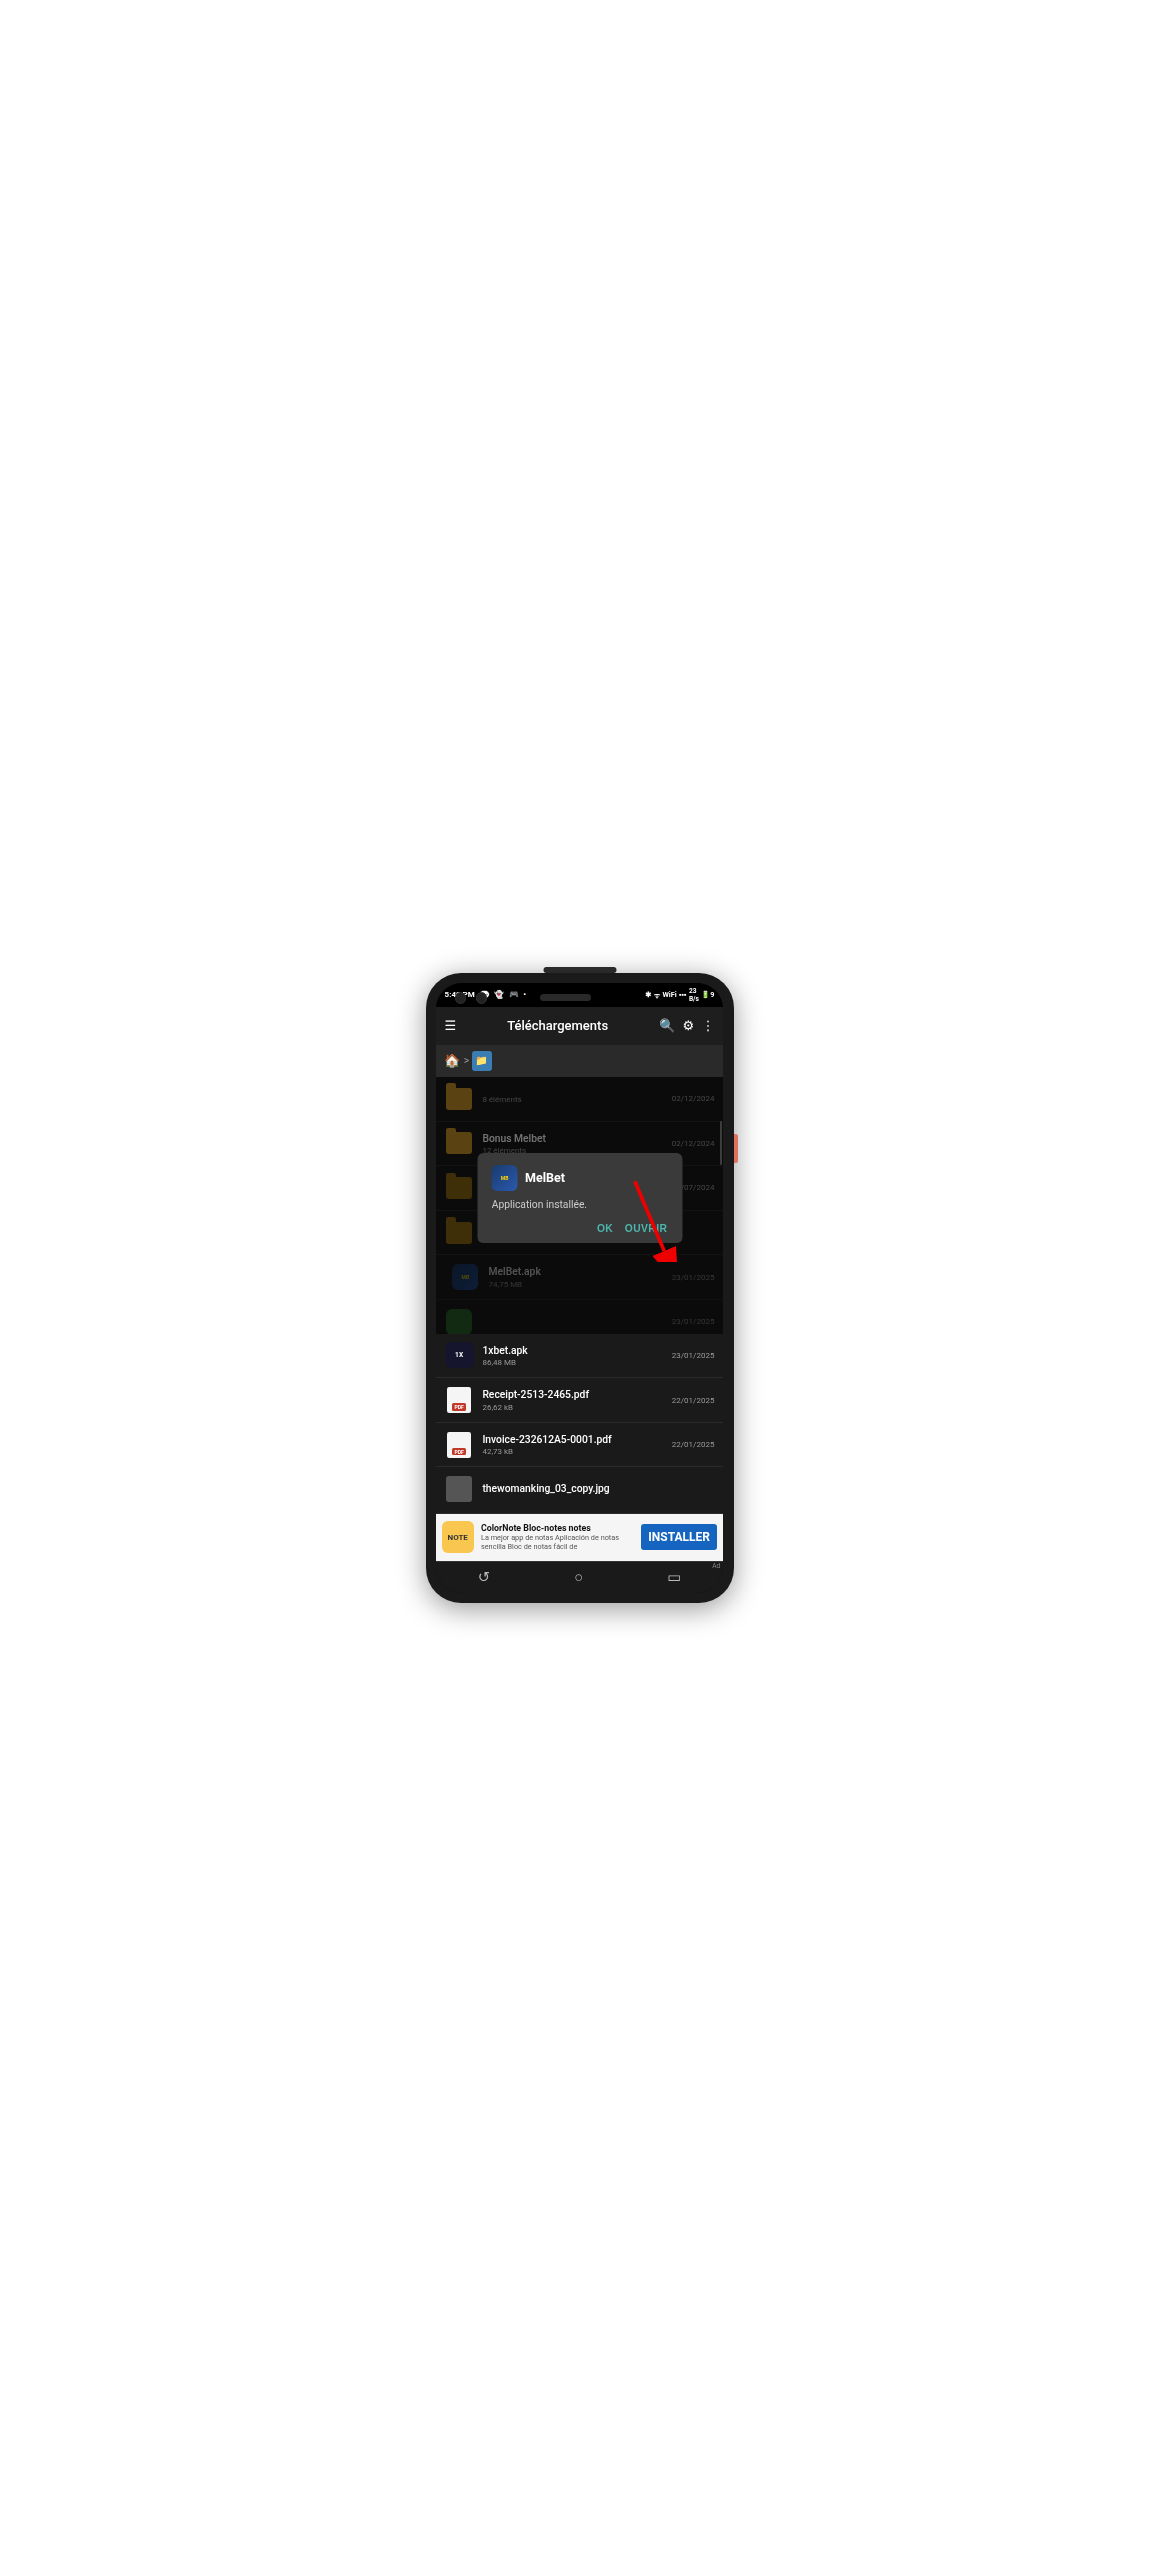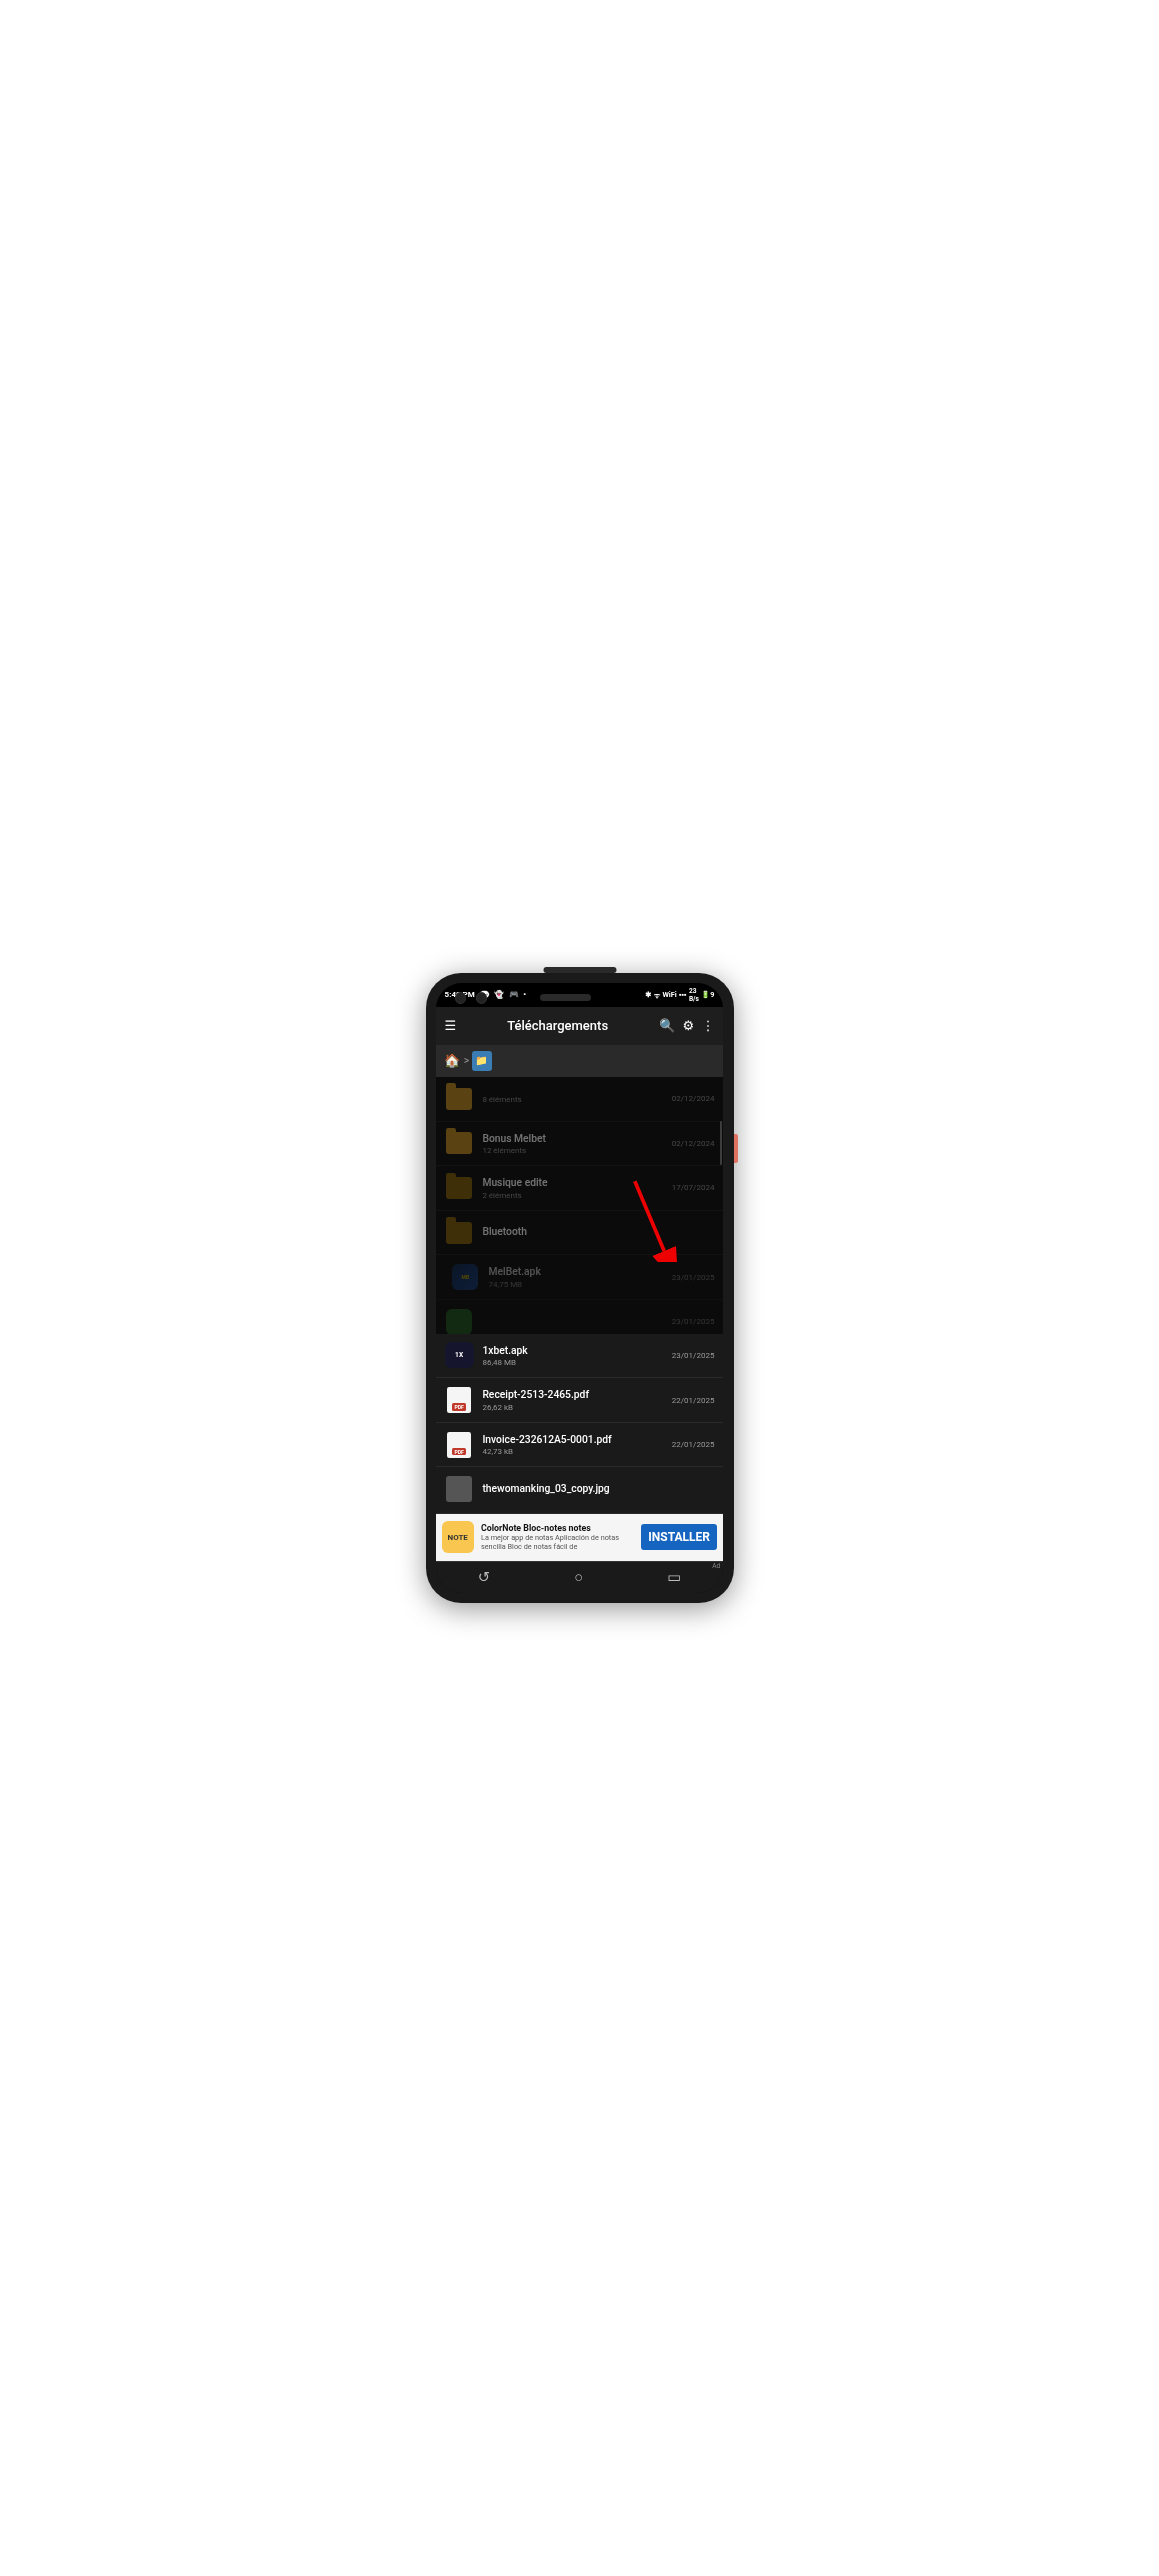--- a/index.html
+++ b/index.html
@@ -503,20 +503,33 @@
           <div class="file-name"></div>
           <div class="file-meta"></div>
         </div>
         <div class="file-date">23/01/2025</div>
       </div>
 
       <div class="overlay"></div>
 
       <div class="scroll-indicator"></div>
 
+      <div class="dialog">
+        <div class="dialog-header">
+          <div class="dialog-app-icon">
+            <span style="font-size:5.1px;color:#ffd700;font-weight:bold;">MB</span>
+          </div>
+          <span class="dialog-title">MelBet</span>
+        </div>
+        <div class="dialog-message">Application installée.</div>
+        <div class="dialog-buttons">
+          <button class="dialog-btn">OK</button>
+          <button class="dialog-btn dialog-btn-open">OUVRIR</button>
+        </div>
+      </div>
 
       <div class="red-arrow">
         <svg width="59" height="88" viewBox="0 0 80 120">
           <defs>
             <marker id="arrowhead" markerWidth="10" markerHeight="7" refX="0" refY="3.5" orient="auto">
               <polygon points="0 0, 10 3.5, 0 7" fill="#e00"></polygon>
             </marker>
           </defs>
           <line x1="20" y1="10" x2="60" y2="105" stroke="#e00" stroke-width="5" marker-end="url(#arrowhead)"></line>
         </svg>

